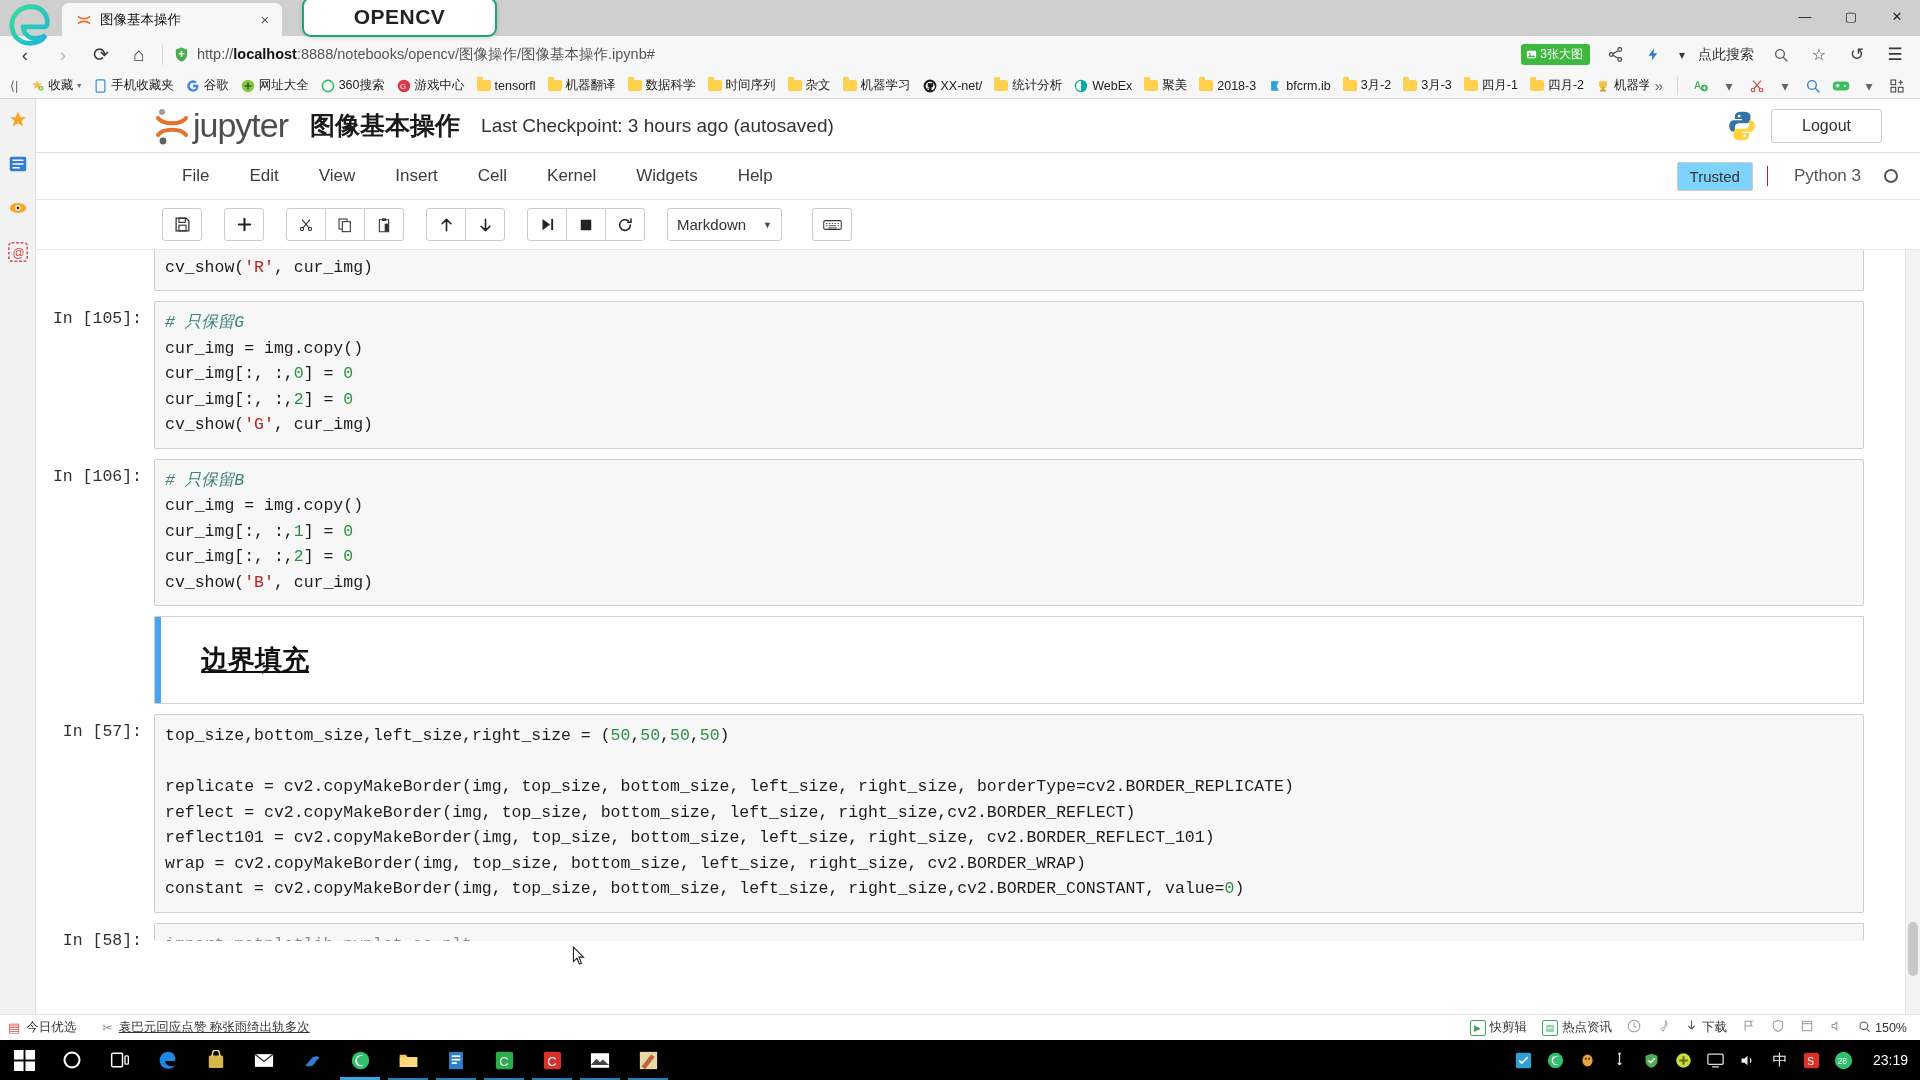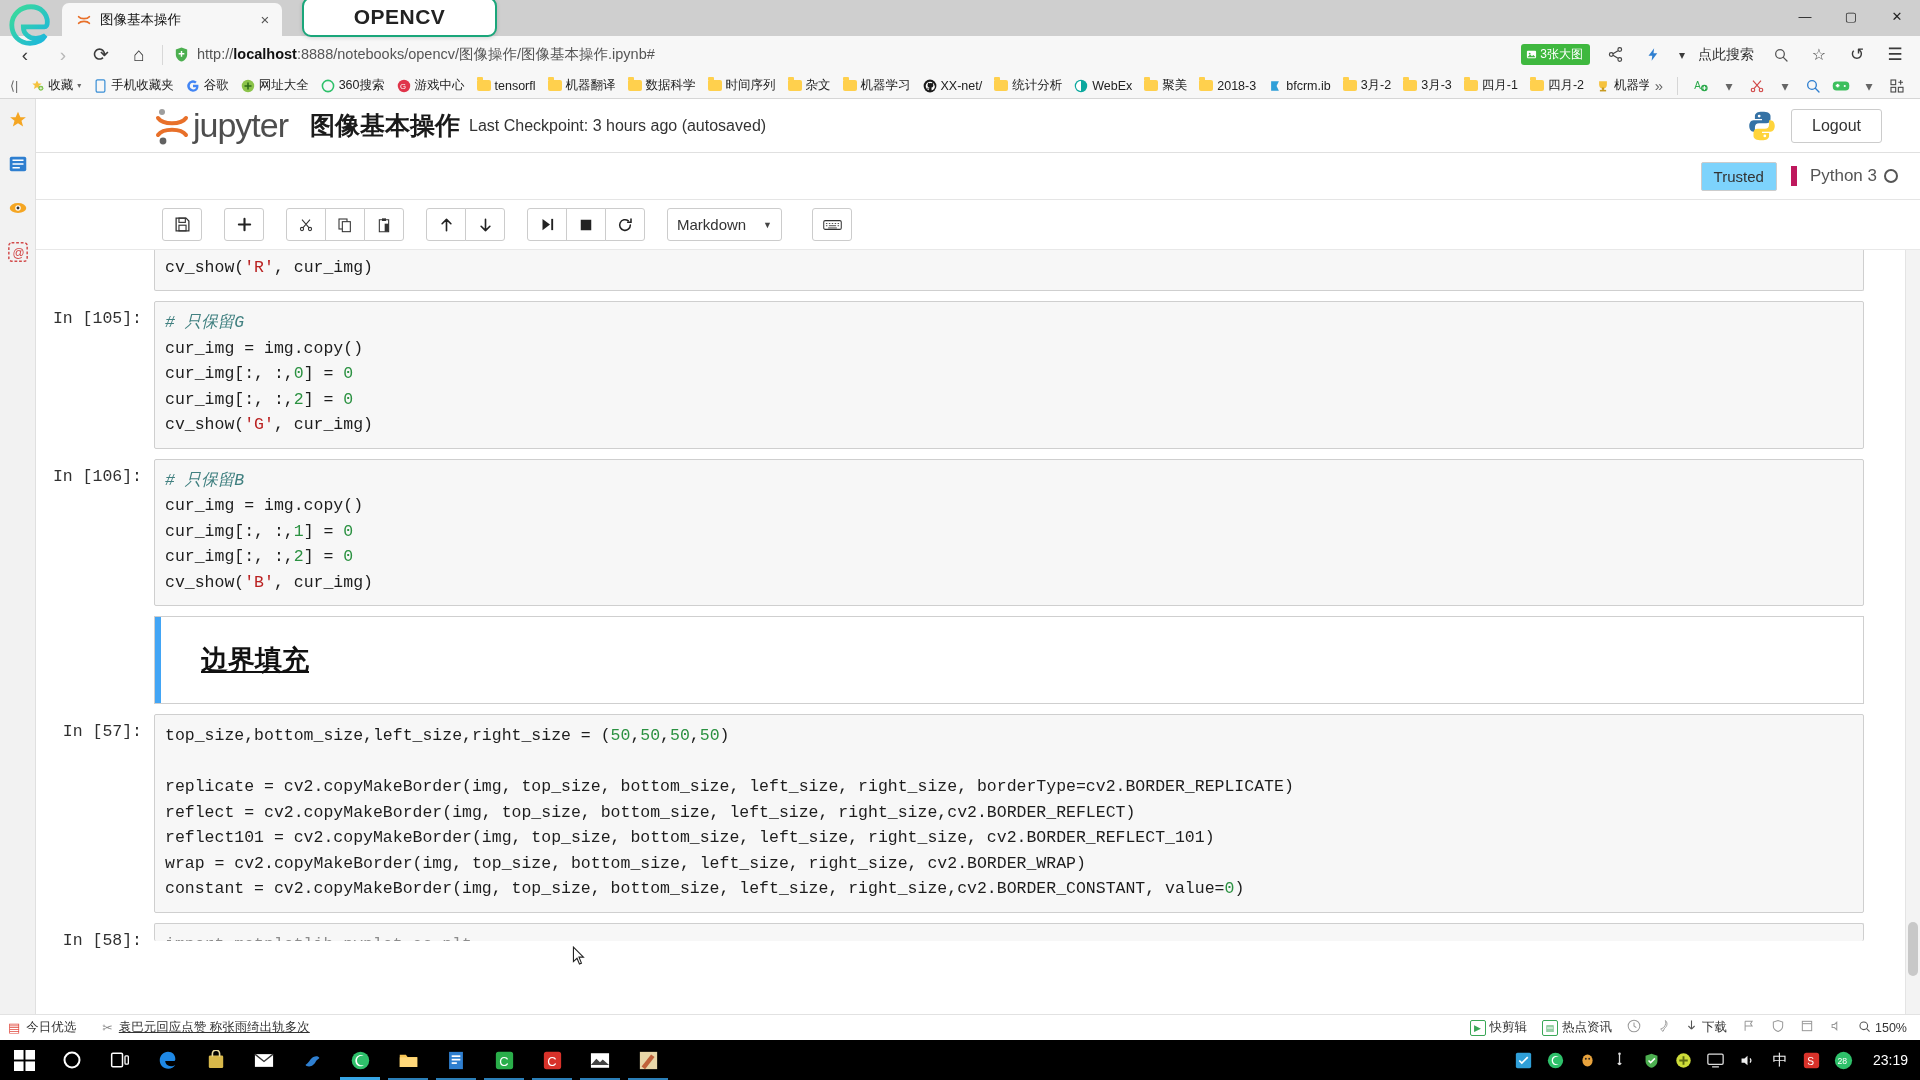--- a/index.html
+++ b/index.html
@@ -113,40 +113,40 @@
   .content { flex:1; min-width:0; position:relative; overflow:hidden; }
 
   
   .jp-header {
     height:54px; border-bottom:1px solid #e0e0e0; display:flex; align-items:center;
     padding:0 14px 0 118px; background:#fff;
   }
   .jp-logo { display:flex; align-items:center; gap:3px; }
   .jp-logo .word { font-size:34px; color:#4e4e4e; letter-spacing:-1px; font-weight:400; }
   .jp-title { font-size:25px; color:#1a1a1a; margin-left:22px; font-weight:700; }
-  .jp-ckpt { font-size:16px; color:#333; margin-left:9px; }
+  .jp-ckpt { font-size:19px; color:#333; margin-left:21px; }
   .jp-hright { margin-left:auto; display:flex; align-items:center; gap:12px; padding-right:24px;}
   .py-logo { width:34px; height:34px; }
   .btn-logout {
     border:1px solid #ccc; background:#fff; border-radius:3px;
-    font-size:16px; color:#333; padding:7px 20px; font-family:inherit;
+    font-size:16px; color:#333; padding:7px 30px; font-family:inherit;
   }
 
   
   .jp-menubar {
     height:47px; border-bottom:1px solid #e5e5e5; display:flex; align-items:center;
     padding-left:126px; background:#fff;
   }
   .jp-menu { font-size:17px; color:#3c3c3c; padding:6px 20px; }
   .jp-menuright { margin-left:auto; display:flex; align-items:center; gap:14px; padding-right:22px; }
   .trusted {
     border:1px solid #ccc; font-size:15px; padding:5px 12px; color:#333; background:#7dd3fc; border-radius:2px;
   }
-  .kernel-name { font-size:17px; color:#555; display:flex; align-items:center; gap:7px;
-    border-left:6px solid #be185d; padding-left:13px; }
+  .kernel-name { font-size:17px; color:#555; display:flex; align-items:center; gap:23px;
+    border-left:1px solid #be185d; padding-left:26px; }
   .kernel-dot { width:14px;height:14px;border:2px solid #555;border-radius:50%; display:inline-block;}
 
   
   .jp-toolbar {
     height:50px; border-bottom:1px solid #e8e8e8; display:flex; align-items:center;
     padding-left:126px; background:#fff; gap:8px;
   }
   .tgrp { display:flex; margin-right:14px; }
   .tbtn {
     width:40px; height:33px; border:1px solid #ccc; background:#fff;
@@ -603,20 +603,30 @@
       <div class="jp-hright">
         <svg class="py-logo" viewBox="0 0 24 24">
           <path d="M12 2c-3 0-5 1-5 3v2h5v1H6c-2 0-3 2-3 4s1 4 3 4h1v-3c0-2 1-3 3-3h5c2 0 3-1 3-3V5c0-2-2-3-6-3zm-2 2a1 1 0 110 2 1 1 0 010-2z" fill="#3572A5"></path>
           <path d="M12 22c3 0 5-1 5-3v-2h-5v-1h6c2 0 3-2 3-4s-1-4-3-4h-1v3c0 2-1 3-3 3H9c-2 0-3 1-3 3v2c0 2 2 3 6 3zm2-2a1 1 0 110-2 1 1 0 010 2z" fill="#FFD43B"></path>
         </svg>
         <button class="btn-logout">Logout</button>
       </div>
     </div>
 
     <div class="jp-menubar">
+      <div id="jp-menus" style="display:flex;">
+          <div class="jp-menu">File</div>
+          <div class="jp-menu">Edit</div>
+          <div class="jp-menu">View</div>
+          <div class="jp-menu">Insert</div>
+          <div class="jp-menu">Cell</div>
+          <div class="jp-menu">Kernel</div>
+          <div class="jp-menu">Widgets</div>
+          <div class="jp-menu">Help</div>
+        </div>
       <div class="jp-menuright">
         <span class="trusted">Trusted</span>
         <span class="kernel-name">
           <span>Python 3</span>
           <span class="kernel-dot"></span>
         </span>
       </div>
     </div>
 
     <div class="jp-toolbar">

